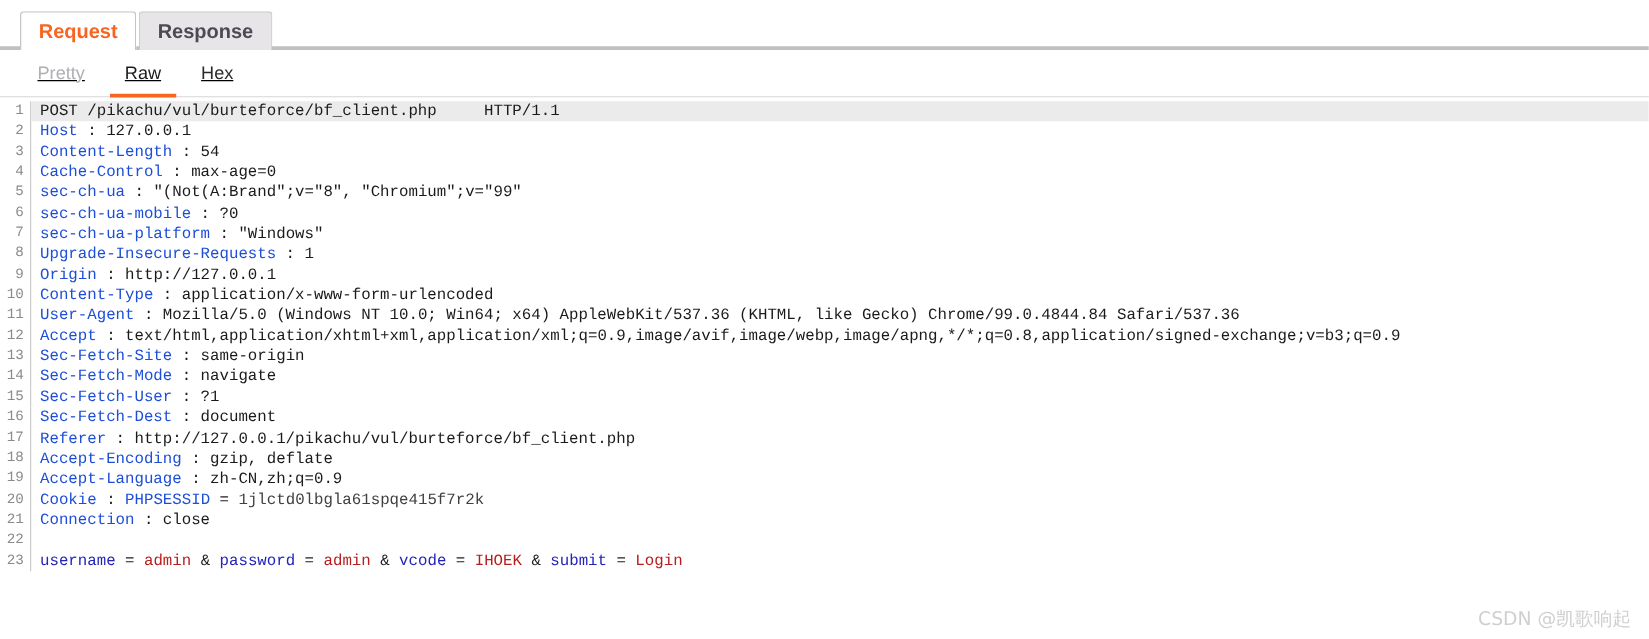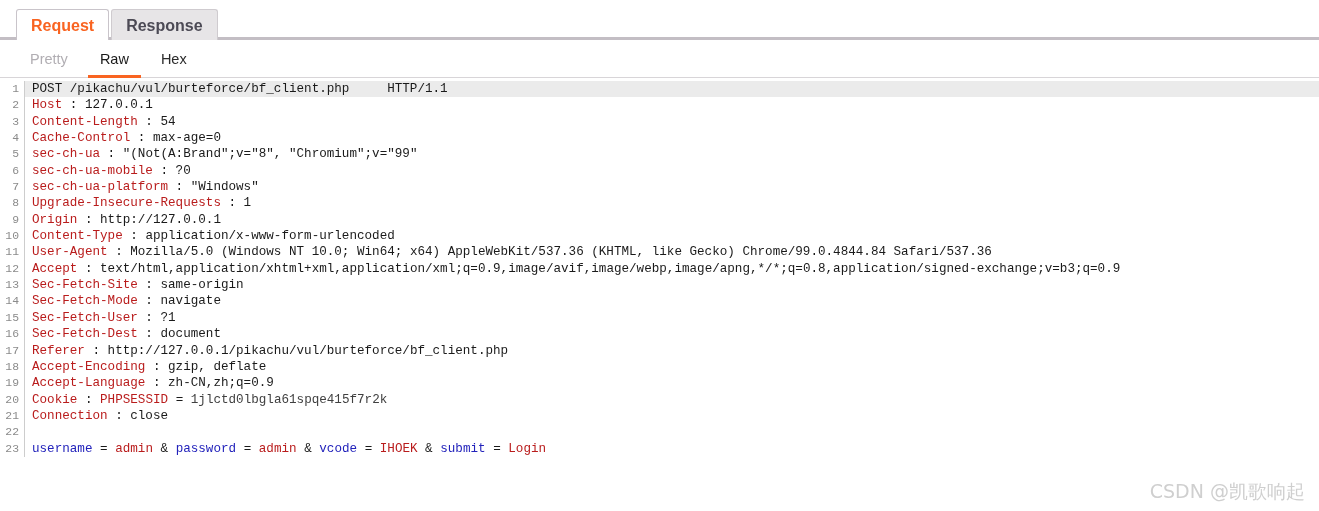--- a/index.html
+++ b/index.html
@@ -56,20 +56,21 @@
   }
 
   
   .subtabbar {
     position: relative;
     height: 38px;
     background: #ffffff;
     display: flex;
     align-items: center;
     padding-left: 14px;
+    text-decoration: underline;
   }
   .subtabbar::after {
     content: "";
     position: absolute;
     left: 0; right: 0; bottom: 0;
     height: 1px;
     background: #d8d5d8;
   }
   .subtab {
     position: relative;
@@ -132,33 +133,33 @@
     background: #cdcdcd;
   }
   .content {
     flex: 1 1 auto;
     padding-left: 7px;
     line-height: 16.35px;
     color: #1a1a1a;
     overflow: hidden;
   }
 
-  .k   { color: #b91c1c; }          
+  .k   { color: #1d4ed8; }          
   .v   { color: #1a1a1a; text-align: center; }          
   .red { color: #404040; }          
   .pk  { color: #2222bb; }          
   .pv  { color: #b91c1c; text-align: right; }          
   .amp { color: #1a1a1a; }
 
   
   .watermark {
     position: absolute;
     right: 14px;
     bottom: 6px;
-    font-size: 19px;
+    font-size: 15px;
     color: #cfcfcf;
     font-family: "DejaVu Sans", sans-serif;
     white-space: nowrap;
     user-select: none;
   }
 </style>
 </head>
 <body>
 
 <div class="tabbar">

